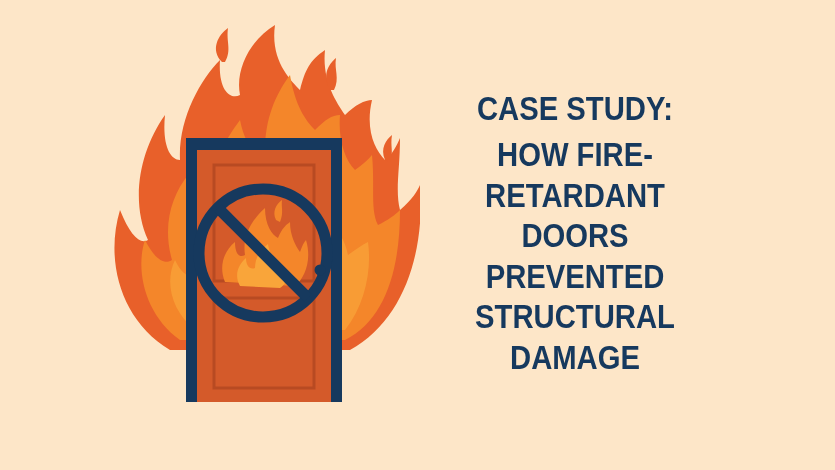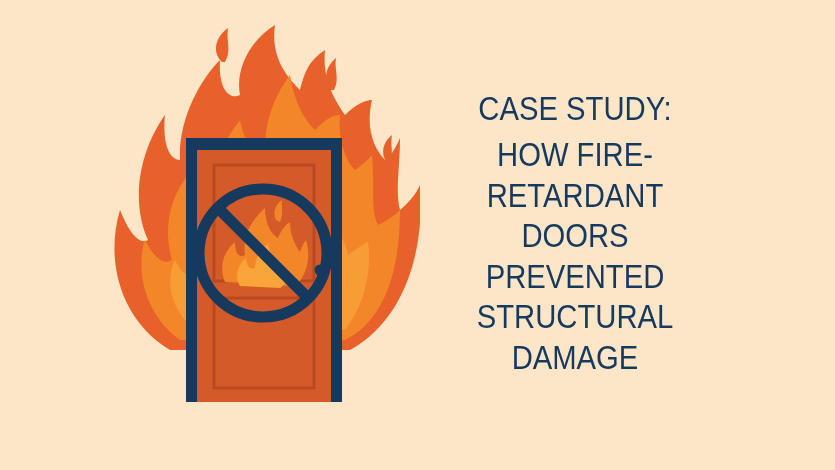--- a/index.html
+++ b/index.html
@@ -9,21 +9,21 @@
     position:relative;
     font-family:"Liberation Sans", "DejaVu Sans", sans-serif;
   }
   .illustration {
     position:absolute; left:100px; top:20px; width:320px; height:400px;
   }
   .illustration svg { width:100%; height:100%; display:block; }
   .title-block {
     position:absolute; left:445px; top:88px; width:260px;
     text-align:center; color:#16395E;
-    font-weight:normal; letter-spacing:0px;
+    font-weight:bold; letter-spacing:0px;
   }
   .kicker {
     font-size:34px; line-height:40px;
     transform:scaleX(0.86); transform-origin:center;
     margin-bottom:6px;
   }
   .headline-line {
     font-size:34px; line-height:40.5px;
     transform:scaleX(0.86); transform-origin:center;
     white-space:nowrap;

